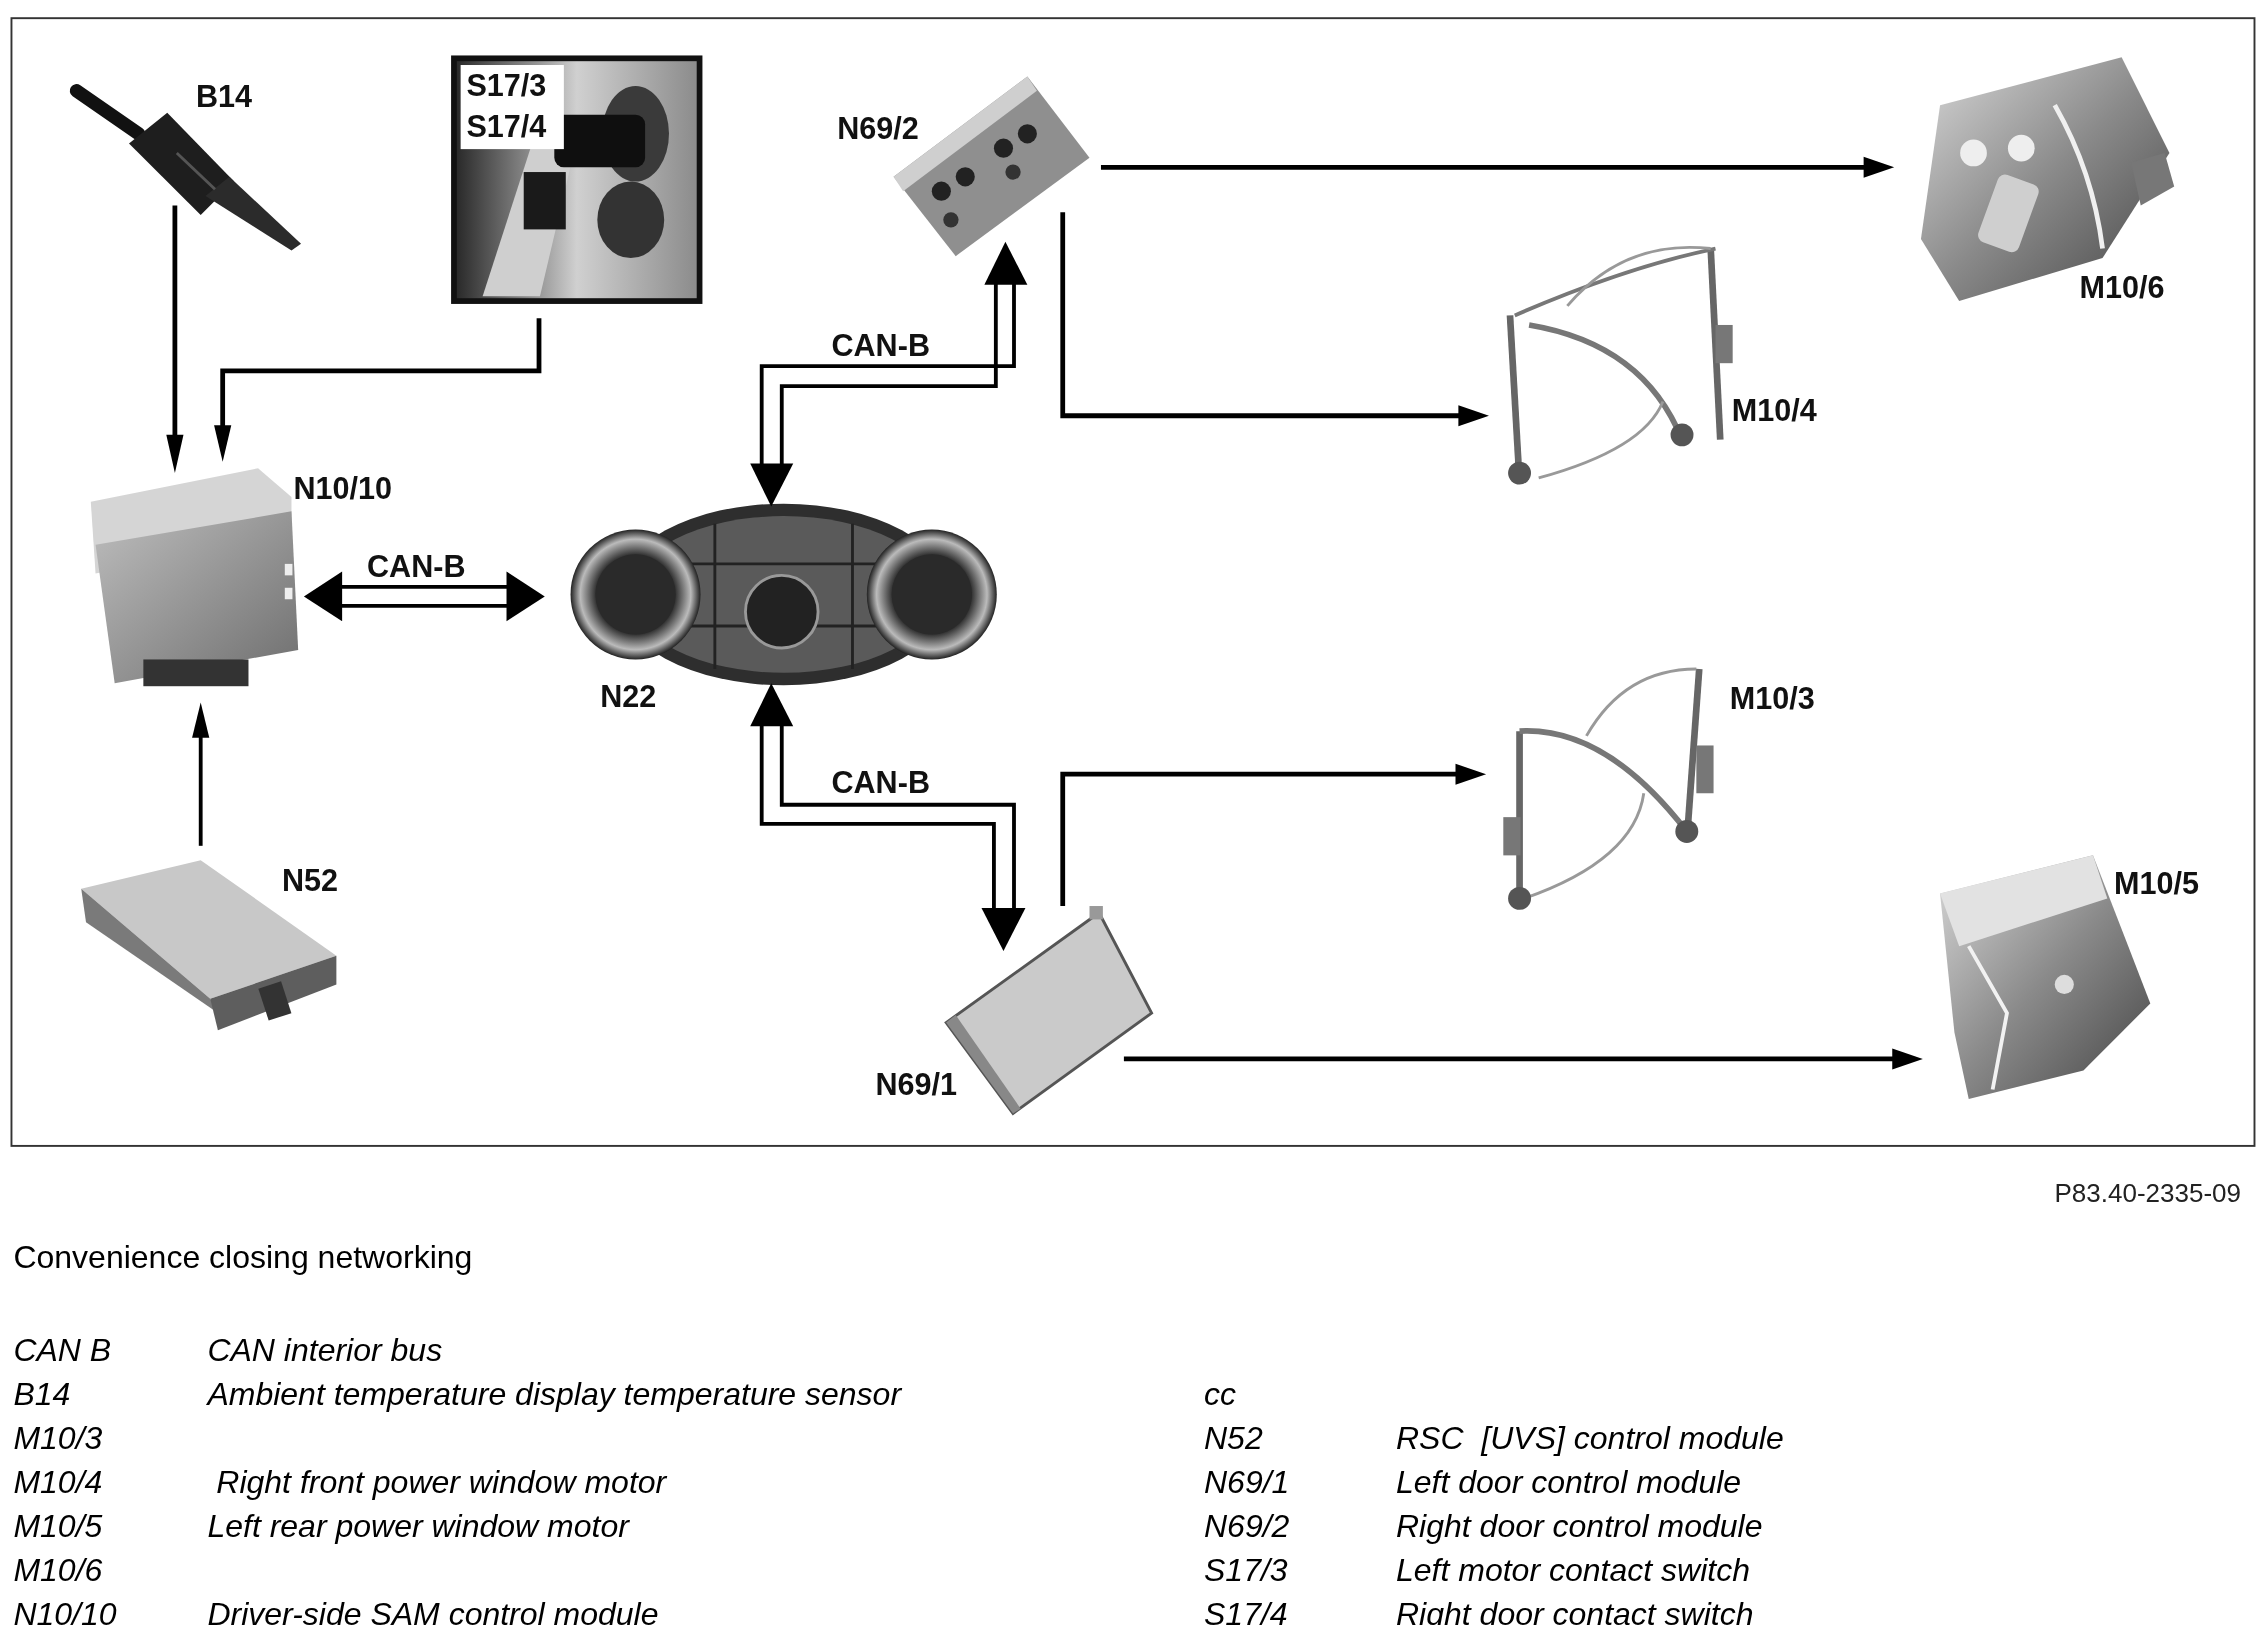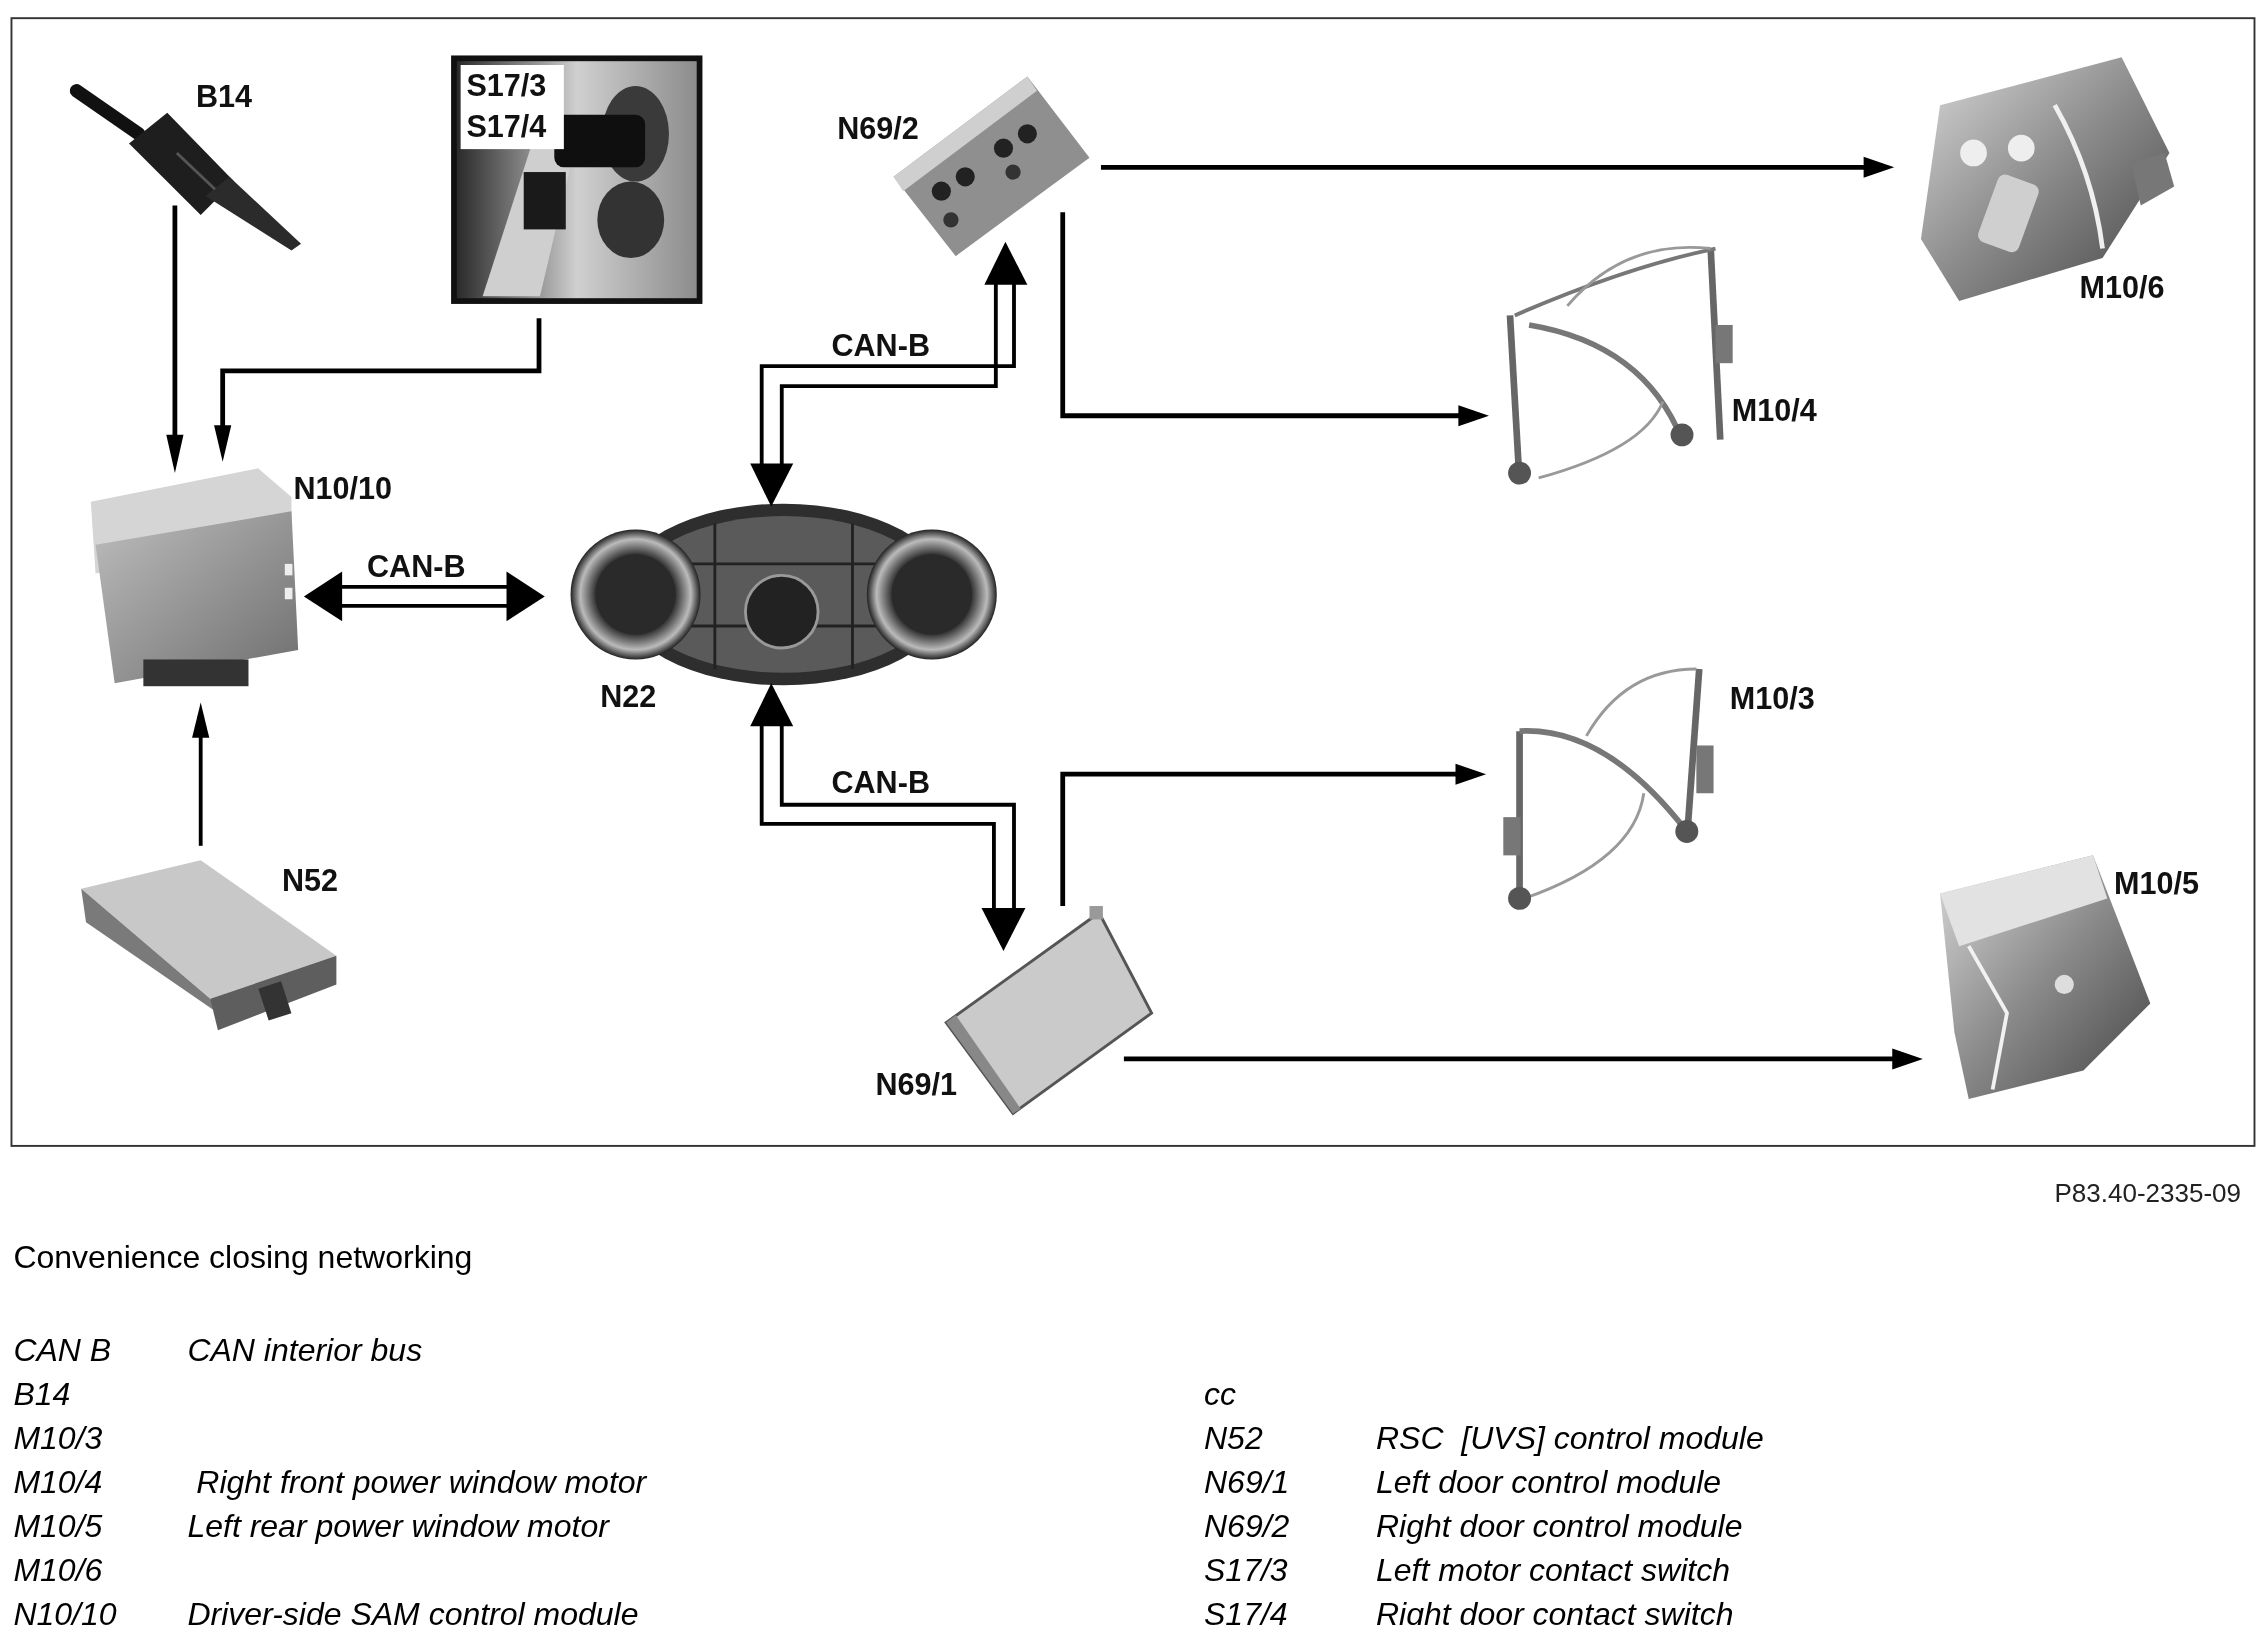--- a/index.html
+++ b/index.html
@@ -8,21 +8,21 @@
   #diagram { position: absolute; left: 0; top: 0; width: 2265px; height: 1166px; }
   .lbl { font-family: "Liberation Sans", sans-serif; font-weight: bold; font-size: 32px; fill: #111;
          transform-box: fill-box; }
   .wire { stroke: #000; stroke-width: 5; fill: none; }
   .wire-thin { stroke: #000; stroke-width: 4; fill: none; }
   .bus { stroke: #000; stroke-width: 4; fill: none; }
   .head { fill: #000; }
   #ref { position: absolute; right: 24px; top: 1178px; font-size: 26px; color: #222; margin-left: 24px; }
   #title { position: absolute; left: 13.4px; top: 1239px; font-size: 32px; font-weight: normal; }
   .legend { position: absolute; top: 1328px; font-size: 32px; font-style: italic; line-height: 44px; }
-  .legend .row { display: flex; white-space: pre; }
+  .legend .row { display: flex; white-space: pre; gap: 20px; }
   #legend-left { left: 13.4px; }
   #legend-right { left: 1204px; top: 1372px; }
   #legend-left .key { width: 174px; }
   #legend-right .key { width: 172px; }
 </style>
 </head>
 <body>
 
 <svg id="diagram" viewBox="0 0 2370 1220" xmlns="http://www.w3.org/2000/svg">
   <defs>
@@ -222,21 +222,21 @@
     <line class="wire-thin" x1="210" y1="885" x2="210" y2="770"></line>
     <polygon class="head" points="210,735 201,772 219,772"></polygon>
   </g>
 </svg>
 
 <div id="ref">P83.40-2335-09</div>
 <div id="title">Convenience closing networking</div>
 
 <div id="legend-left" class="legend">
   <div class="row"><span class="key">CAN B</span><span>CAN interior bus</span></div>
-  <div class="row"><span class="key">B14</span></div>
+  <div class="row"><span class="key">B14</span><span>Ambient temperature display temperature sensor</span></div>
   <div class="row"><span class="key">M10/3</span></div>
   <div class="row"><span class="key">M10/4</span><span> Right front power window motor</span></div>
   <div class="row"><span class="key">M10/5</span><span>Left rear power window motor</span></div>
   <div class="row"><span class="key">M10/6</span></div>
   <div class="row"><span class="key">N10/10</span><span>Driver-side SAM control module</span></div>
 </div>
 
 <div id="legend-right" class="legend">
   <div class="row"><span class="key">cc</span></div>
   <div class="row"><span class="key">N52</span><span>RSC  [UVS] control module</span></div>

